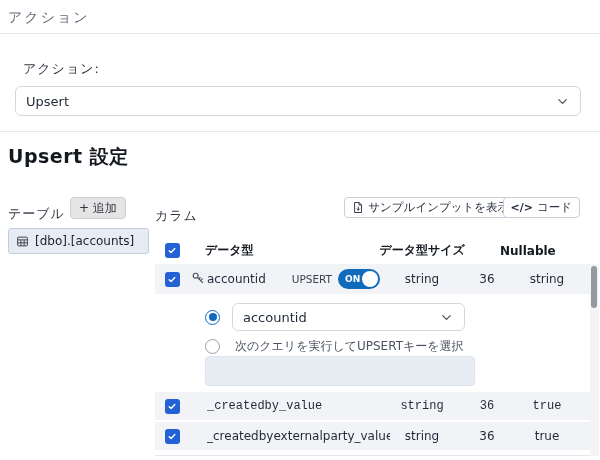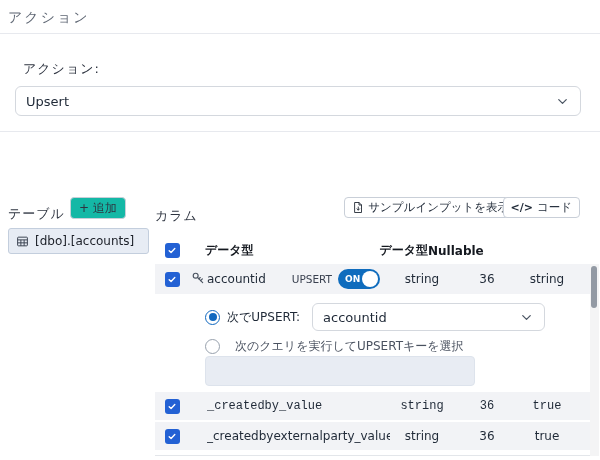--- a/index.html
+++ b/index.html
@@ -14,21 +14,21 @@
   .top-heading { position:absolute; left:8px; top:9px; font-size:14px; color:#5f6774; letter-spacing:2px; }
   .action-label { position:absolute; left:23px; top:60px; font-size:13px; color:#2e3440; letter-spacing:1px; }
 
   .select { display:flex; align-items:center; justify-content:space-between; border:1px solid #d4d8de; border-radius:6px; background:#fff; font-size:13px; color:#1f2937; padding:0 10px; cursor:pointer; }
   .action-select { position:absolute; left:15px; top:86px; width:566px; height:30px; }
   .chevron { display:flex; align-items:center; }
 
   .page-title { position:absolute; left:8px; top:144px; font-size:19px; font-weight:bold; color:#14181f; letter-spacing:0.5px; }
 
   .table-label { position:absolute; left:8px; top:205px; font-size:13px; color:#2e3440; letter-spacing:1px;text-align:right; }
-  .add-btn { position:absolute; left:70px; top:197px; height:22px; padding:0 8px; font-size:12px; color:#2e3440; background:#14b8a6; border:1px solid #c9cfd8; border-radius:4px; cursor:pointer; font-family:inherit; }
+  .add-btn { position:absolute; left:70px; top:197px; height:22px; padding:0 8px; font-size:12px; color:#2e3440; background:#e5e5e5; border:1px solid #c9cfd8; border-radius:4px; cursor:pointer; font-family:inherit; }
   .table-item { position:absolute; left:8px; top:228px; width:141px; height:26px; background:#e7ecf4; border:1px solid #c3cedd; border-radius:3px; display:flex; align-items:center; gap:6px; padding:0 7px; font-size:12px; color:#1b1f27; cursor:pointer; }
   .tbl-icon { display:flex; align-items:center; }
 
   .column-label { position:absolute; left:155px; top:207px; font-size:13px; color:#2e3440; letter-spacing:1px; }
   .tool-btn { position:absolute; top:197px; height:21px; display:flex; align-items:center; gap:4px; padding:0 7px; font-size:11.5px; color:#1f2937; background:#fff; border:1px solid #c9cfd8; border-radius:4px; cursor:pointer; font-family:inherit; }
   .sample-btn { right:83px; }
   .code-btn { right:20px; }
   .code-glyph { font-size:11px; font-weight:bold; color:#1f2937; }
   .btn-icon { display:flex; align-items:center; }
 
@@ -90,20 +90,21 @@
     <span class="select-value">Upsert</span>
     <span class="chevron">
       <svg width="15" height="15" viewBox="0 0 24 24" fill="none" stroke="#4b5563" stroke-width="2" stroke-linecap="round" stroke-linejoin="round">
           <path d="M6 9 l6 6 6 -6"></path>
         </svg>
     </span>
   </div>
 
   <div class="hr hr2"></div>
 
+  <div class="page-title">Upsert 設定</div>
 
   <div class="table-label">テーブル</div>
   <button class="add-btn">+ 追加</button>
 
   <div class="table-item">
     <span class="tbl-icon">
       <svg width="13" height="13" viewBox="0 0 24 24" fill="none" stroke="#3a4250" stroke-width="1.8">
           <rect x="3" y="4" width="18" height="16" rx="1.5"></rect>
           <line x1="3" y1="9" x2="21" y2="9"></line>
           <line x1="3" y1="14.5" x2="21" y2="14.5"></line>
@@ -136,20 +137,21 @@
   <div class="grid-header">
     <div class="h-check">
       <span class="checkbox">
         <svg width="10" height="9" viewBox="0 0 24 24" fill="none" stroke="#ffffff" stroke-width="3.6" stroke-linecap="round" stroke-linejoin="round">
             <path d="M4.5 12.5 L9.5 17.5 L19.5 6.5"></path>
           </svg>
       </span>
     </div>
     <div class="h-name">データ型</div>
     <div class="h-type">データ型</div>
+    <div class="h-size">サイズ</div>
     <div class="h-null">Nullable</div>
   </div>
 
   <div class="grid-row row1">
     <div class="r-check">
       <span class="checkbox">
         <svg width="10" height="9" viewBox="0 0 24 24" fill="none" stroke="#ffffff" stroke-width="3.6" stroke-linecap="round" stroke-linejoin="round">
             <path d="M4.5 12.5 L9.5 17.5 L19.5 6.5"></path>
           </svg>
       </span>
@@ -177,21 +179,20 @@
     <div class="r-type">string</div>
     <div class="r-size">36</div>
     <div class="r-null">string</div>
   </div>
 
   <div class="expand">
     <div class="radio-row r1">
       <span class="radio selected">
           <span class="dot"></span>
         </span>
-      <span class="radio-label">次でUPSERT:</span>
       <div class="select key-select">
         <span class="select-value">accountid</span>
         <span class="chevron">
           <svg width="15" height="15" viewBox="0 0 24 24" fill="none" stroke="#4b5563" stroke-width="2" stroke-linecap="round" stroke-linejoin="round">
               <path d="M6 9 l6 6 6 -6"></path>
             </svg>
         </span>
       </div>
     </div>
     <div class="radio-row r2">

